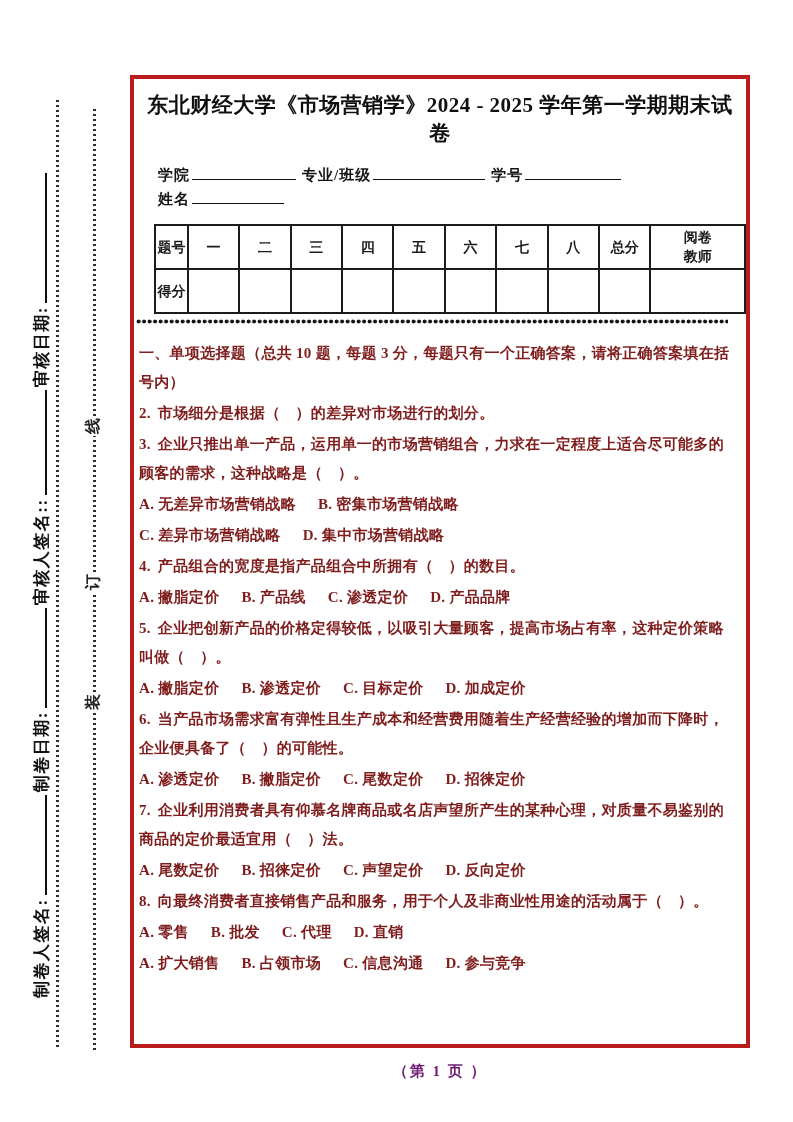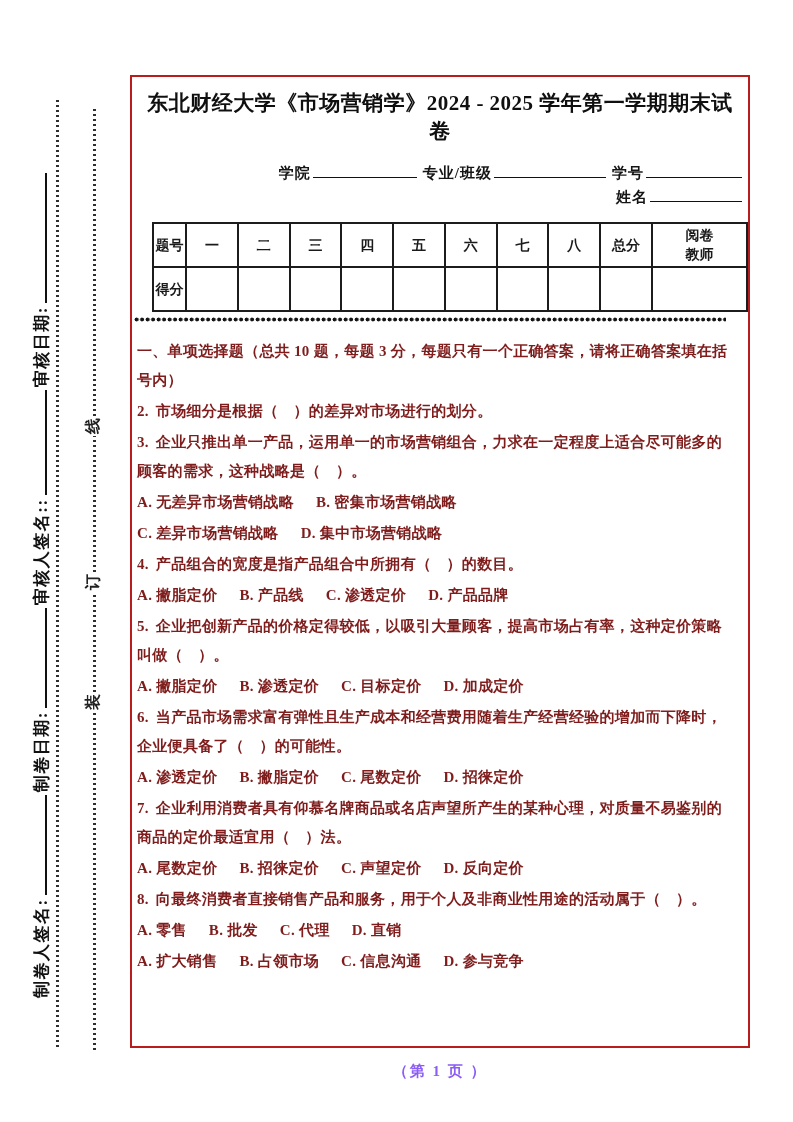--- a/index.html
+++ b/index.html
@@ -24,27 +24,27 @@
     font-size:16px;font-weight:700;color:#222;
   }
   .dotseg{
     display:inline-block;height:3px;vertical-align:middle;
     background:repeating-linear-gradient(to right,#2e2e2e 0 2px,transparent 2px 5px);
   }
   .bind-char{display:inline-block;margin:0 2px;}
   
   .main-box{
     position:absolute;left:130px;top:75px;width:620px;height:973px;
-    border:2px solid #b91c1c;box-sizing:border-box;background:#fff;
+    border:4px solid #b91c1c;box-sizing:border-box;background:#fff;
   }
   .paper-title{
     margin:12px 6px 0;text-align:center;font-size:21px;font-weight:700;
     letter-spacing:0.5px;color:#0f0f0f;line-height:28px;
   }
-  .fields-row{margin:15px 0 0 24px;font-size:15px;font-weight:600;line-height:22px;text-align:right;}
+  .fields-row{margin:15px 0 0 24px;font-size:15px;font-weight:600;line-height:22px;}
   .field{white-space:nowrap;}
   .field-label{margin-right:2px;letter-spacing:1px;}
   .field-blank{display:inline-block;height:17px;border-bottom:1.6px solid #111;margin-right:6px;}
   
   .score-table{border-collapse:collapse;margin:14px 0 0 20px;table-layout:fixed;}
   .score-table td{
     border:2px solid #1c1c1c;text-align:center;vertical-align:middle;
     font-size:14px;font-weight:600;padding:1px;height:40px;line-height:19px;color:#1a1a1a;
   }
   .cell-narrow-wrap{display:inline-block;width:2.4em;line-height:19px;}
@@ -59,21 +59,21 @@
     padding:15px 12px 0 5px;font-size:15px;line-height:29px;font-weight:600;
     color:#7f1d1d;letter-spacing:0.3px;
   }
   .para{margin:0 0 2px;}
   .q-num{margin-right:7px;}
   .opt{margin-right:22px;}
   .opt:last-child{margin-right:0;}
   
   .page-footer{
     position:absolute;left:130px;top:1062px;width:620px;text-align:center;
-    font-size:15px;font-weight:700;letter-spacing:2px;color:#8b5cf6;
+    font-size:15px;font-weight:700;letter-spacing:2px;color:#701a75;
   }
 </style>
 </head>
 <body>
 
 <div class="side-labels" id="side-labels"><span class="side-label">制卷人签名:</span><span class="side-blank" style="width: 100px;"></span><span class="side-label">制卷日期:</span><span class="side-blank" style="width: 100px;"></span><span class="side-label">审核人签名::</span><span class="side-blank" style="width: 105px;"></span><span class="side-label">审核日期:</span><span class="side-blank" style="width: 130px;"></span></div>
 
 <div class="dotline-left"></div>
 
 <div class="bind-line" id="bind-line"><span class="dotseg" style="width: 338px;"></span><span class="bind-char">装</span><span class="dotseg" style="width: 100px;"></span><span class="bind-char">订</span><span class="dotseg" style="width: 136px;"></span><span class="bind-char">线</span><span class="dotseg" style="width: 308px;"></span></div>

